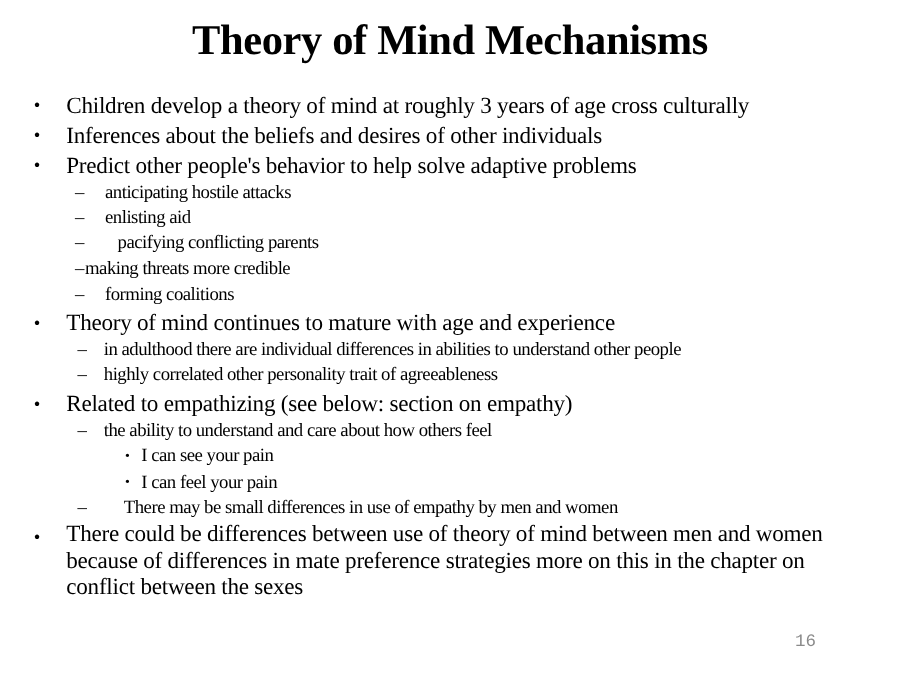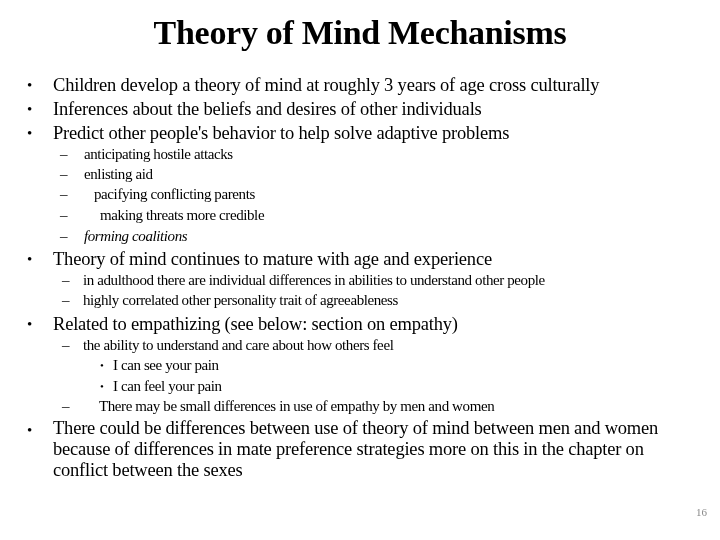--- a/index.html
+++ b/index.html
@@ -77,24 +77,24 @@
       position: absolute;
       left: 13px;
       top: 0;
     }
     .wrap {
       white-space: normal;
       width: 640px;
     }
     .page-num {
       position: absolute;
-      left: 696px;
+      left: 636px;
       top: 506px;
-      font-family: Liberation Serif, serif;
-      font-size: 11px;
+      font-family: Liberation Mono, monospace;
+      font-size: 14px;
       color: #8a8a8a;
     }
   </style>
 </head>
 <body>
 
 <div>
 
   <div class="slide-title">Theory of Mind Mechanisms</div>
 
@@ -120,25 +120,25 @@
   <div class="l2" style="left:60px; top:164px;">
     <span class="dash">–</span>
     <span class="txt" style="left:24px;">enlisting aid</span>
   </div>
   <div class="l2" style="left:60px; top:184px;">
     <span class="dash">–</span>
     <span class="txt" style="left:34px;">pacifying conflicting parents</span>
   </div>
   <div class="l2" style="left:60px; top:205px;">
     <span class="dash">–</span>
-    <span class="txt" style="left:40px;font-family:Liberation Serif, serif;">making threats more credible</span>
+    <span class="txt" style="left:8px;font-family:Liberation Serif, serif;">making threats more credible</span>
   </div>
   <div class="l2" style="left:60px; top:226px;">
     <span class="dash">–</span>
-    <span class="txt" style="left:24px;font-style:italic;">forming coalitions</span>
+    <span class="txt" style="left:24px;">forming coalitions</span>
   </div>
 
   <div class="l1" style="top:247px;">
     <span class="bul">•</span>
     <span class="txt">Theory of mind continues to mature with age and experience</span>
   </div>
   <div class="l2" style="left:62px; top:270px;">
     <span class="dash">–</span>
     <span class="txt" style="left:21px;">in adulthood there are individual differences in abilities to understand other people</span>
   </div>

